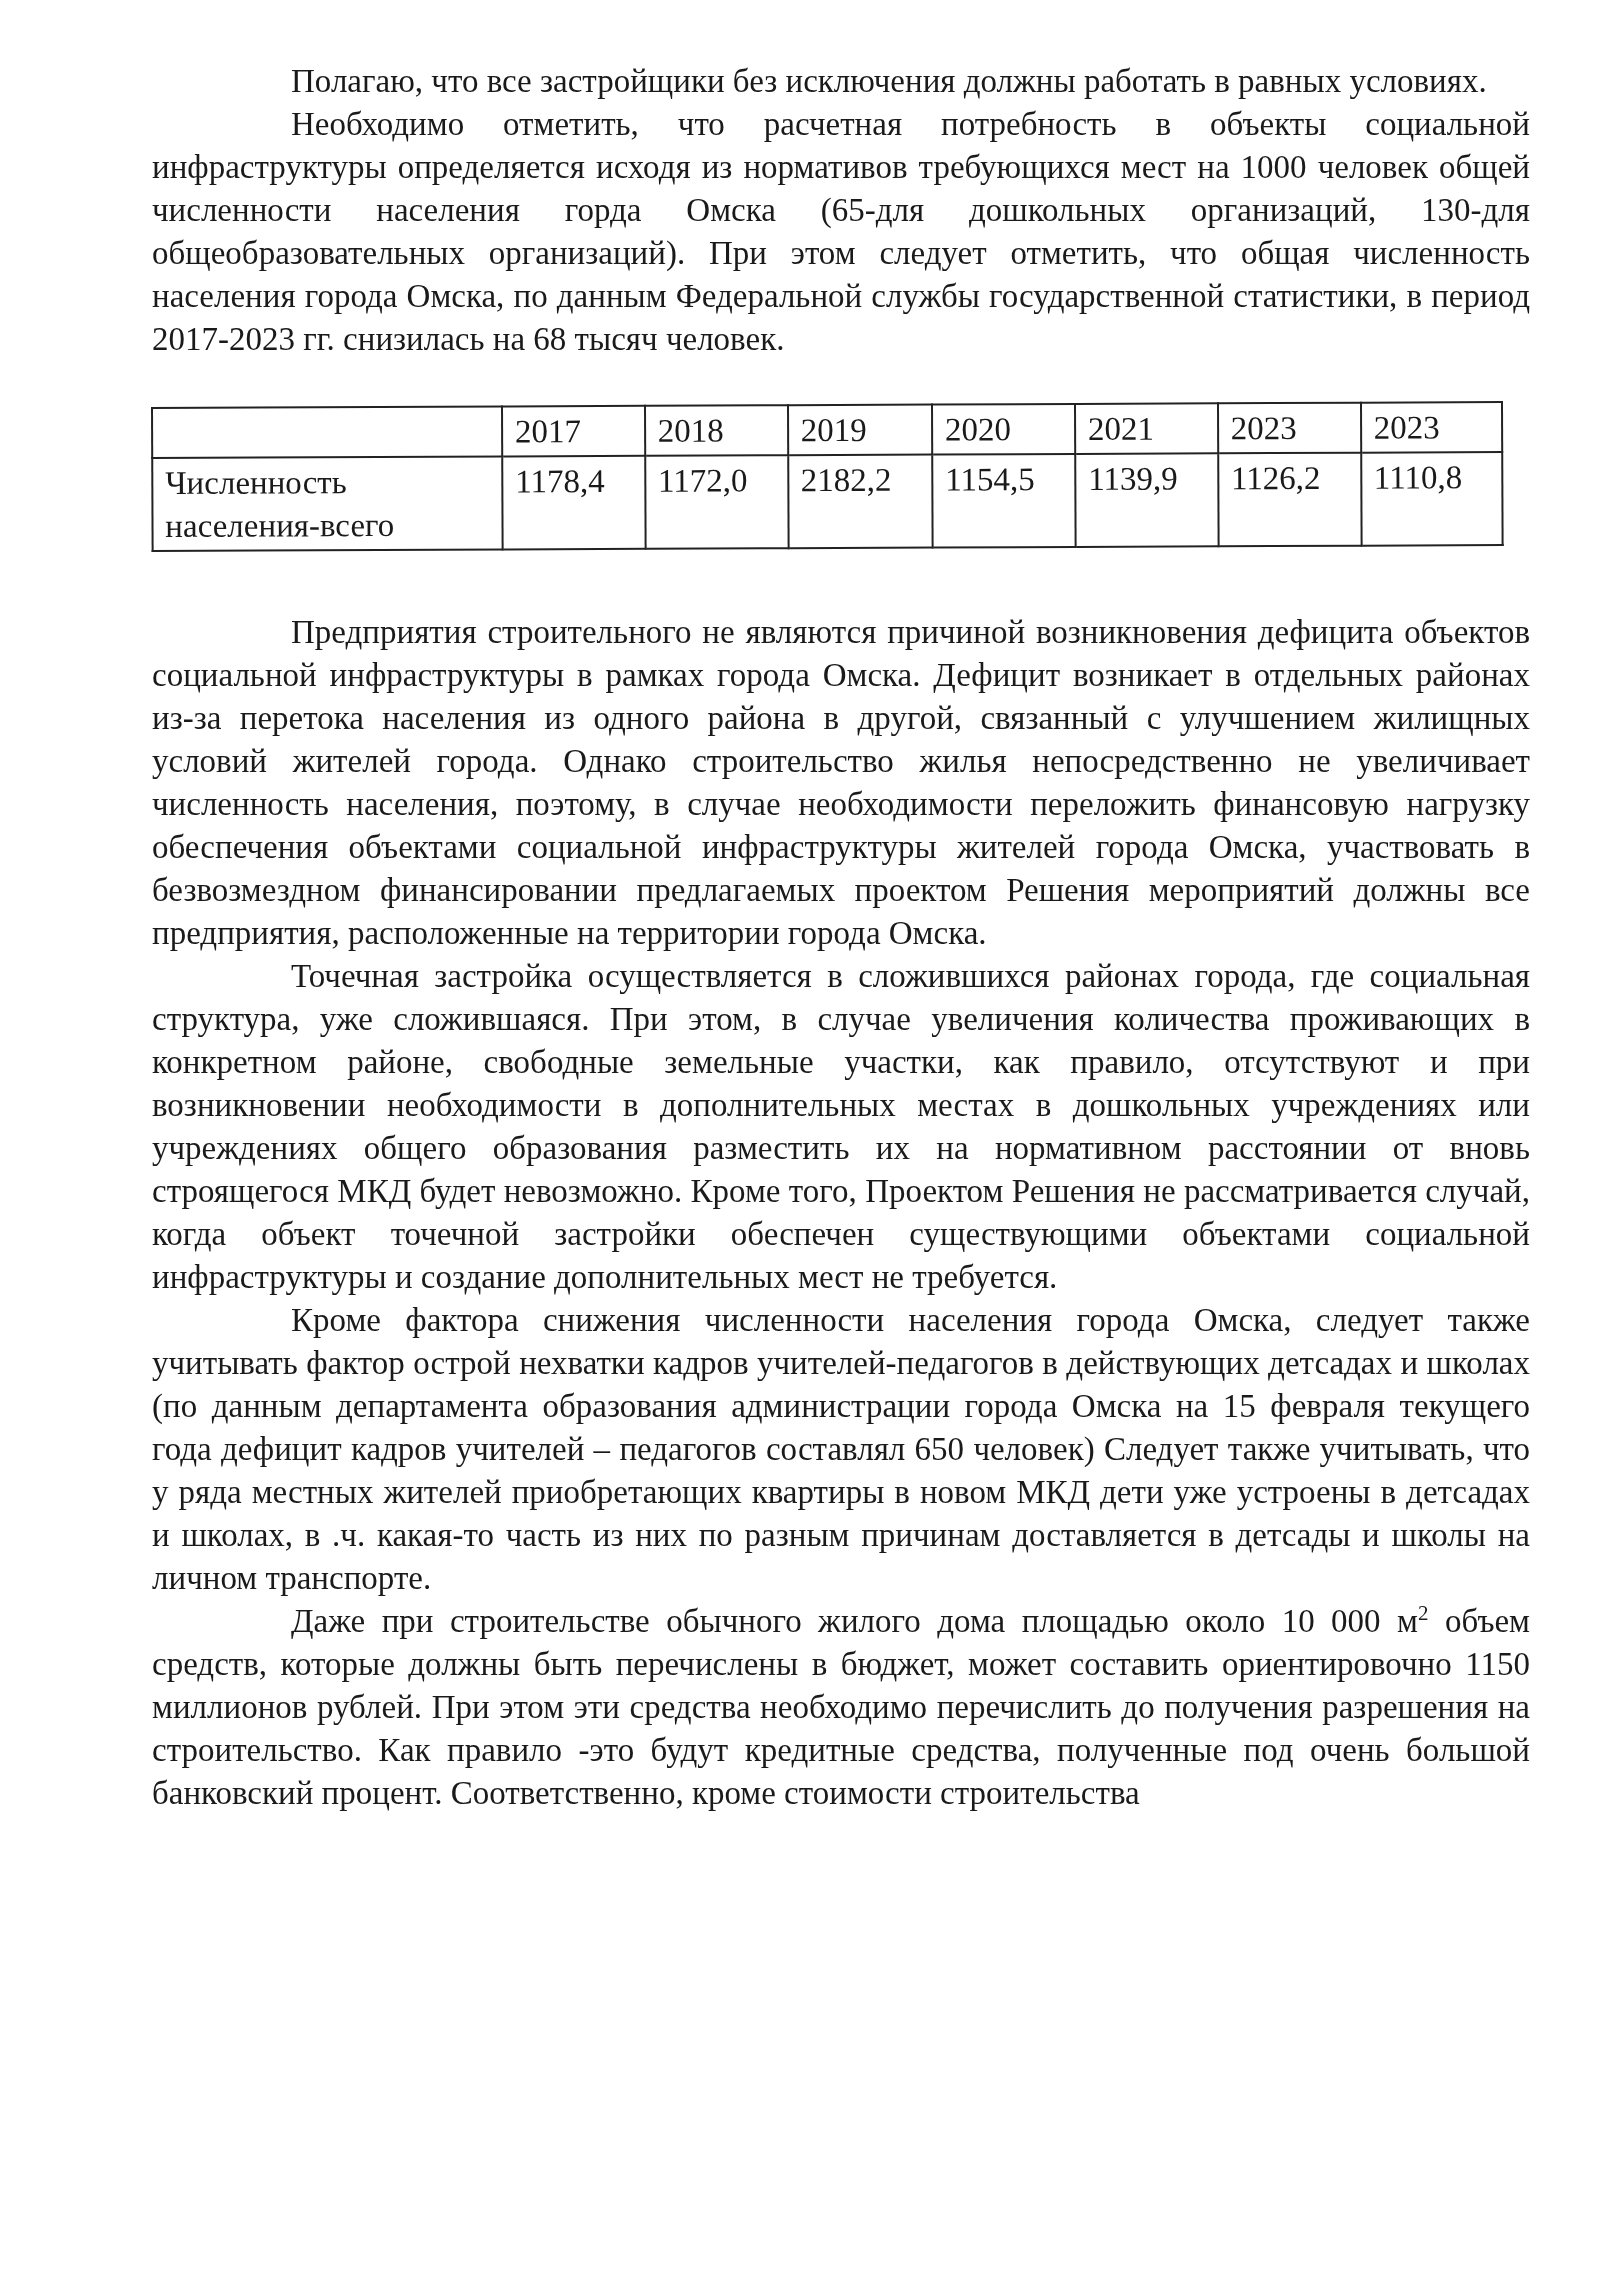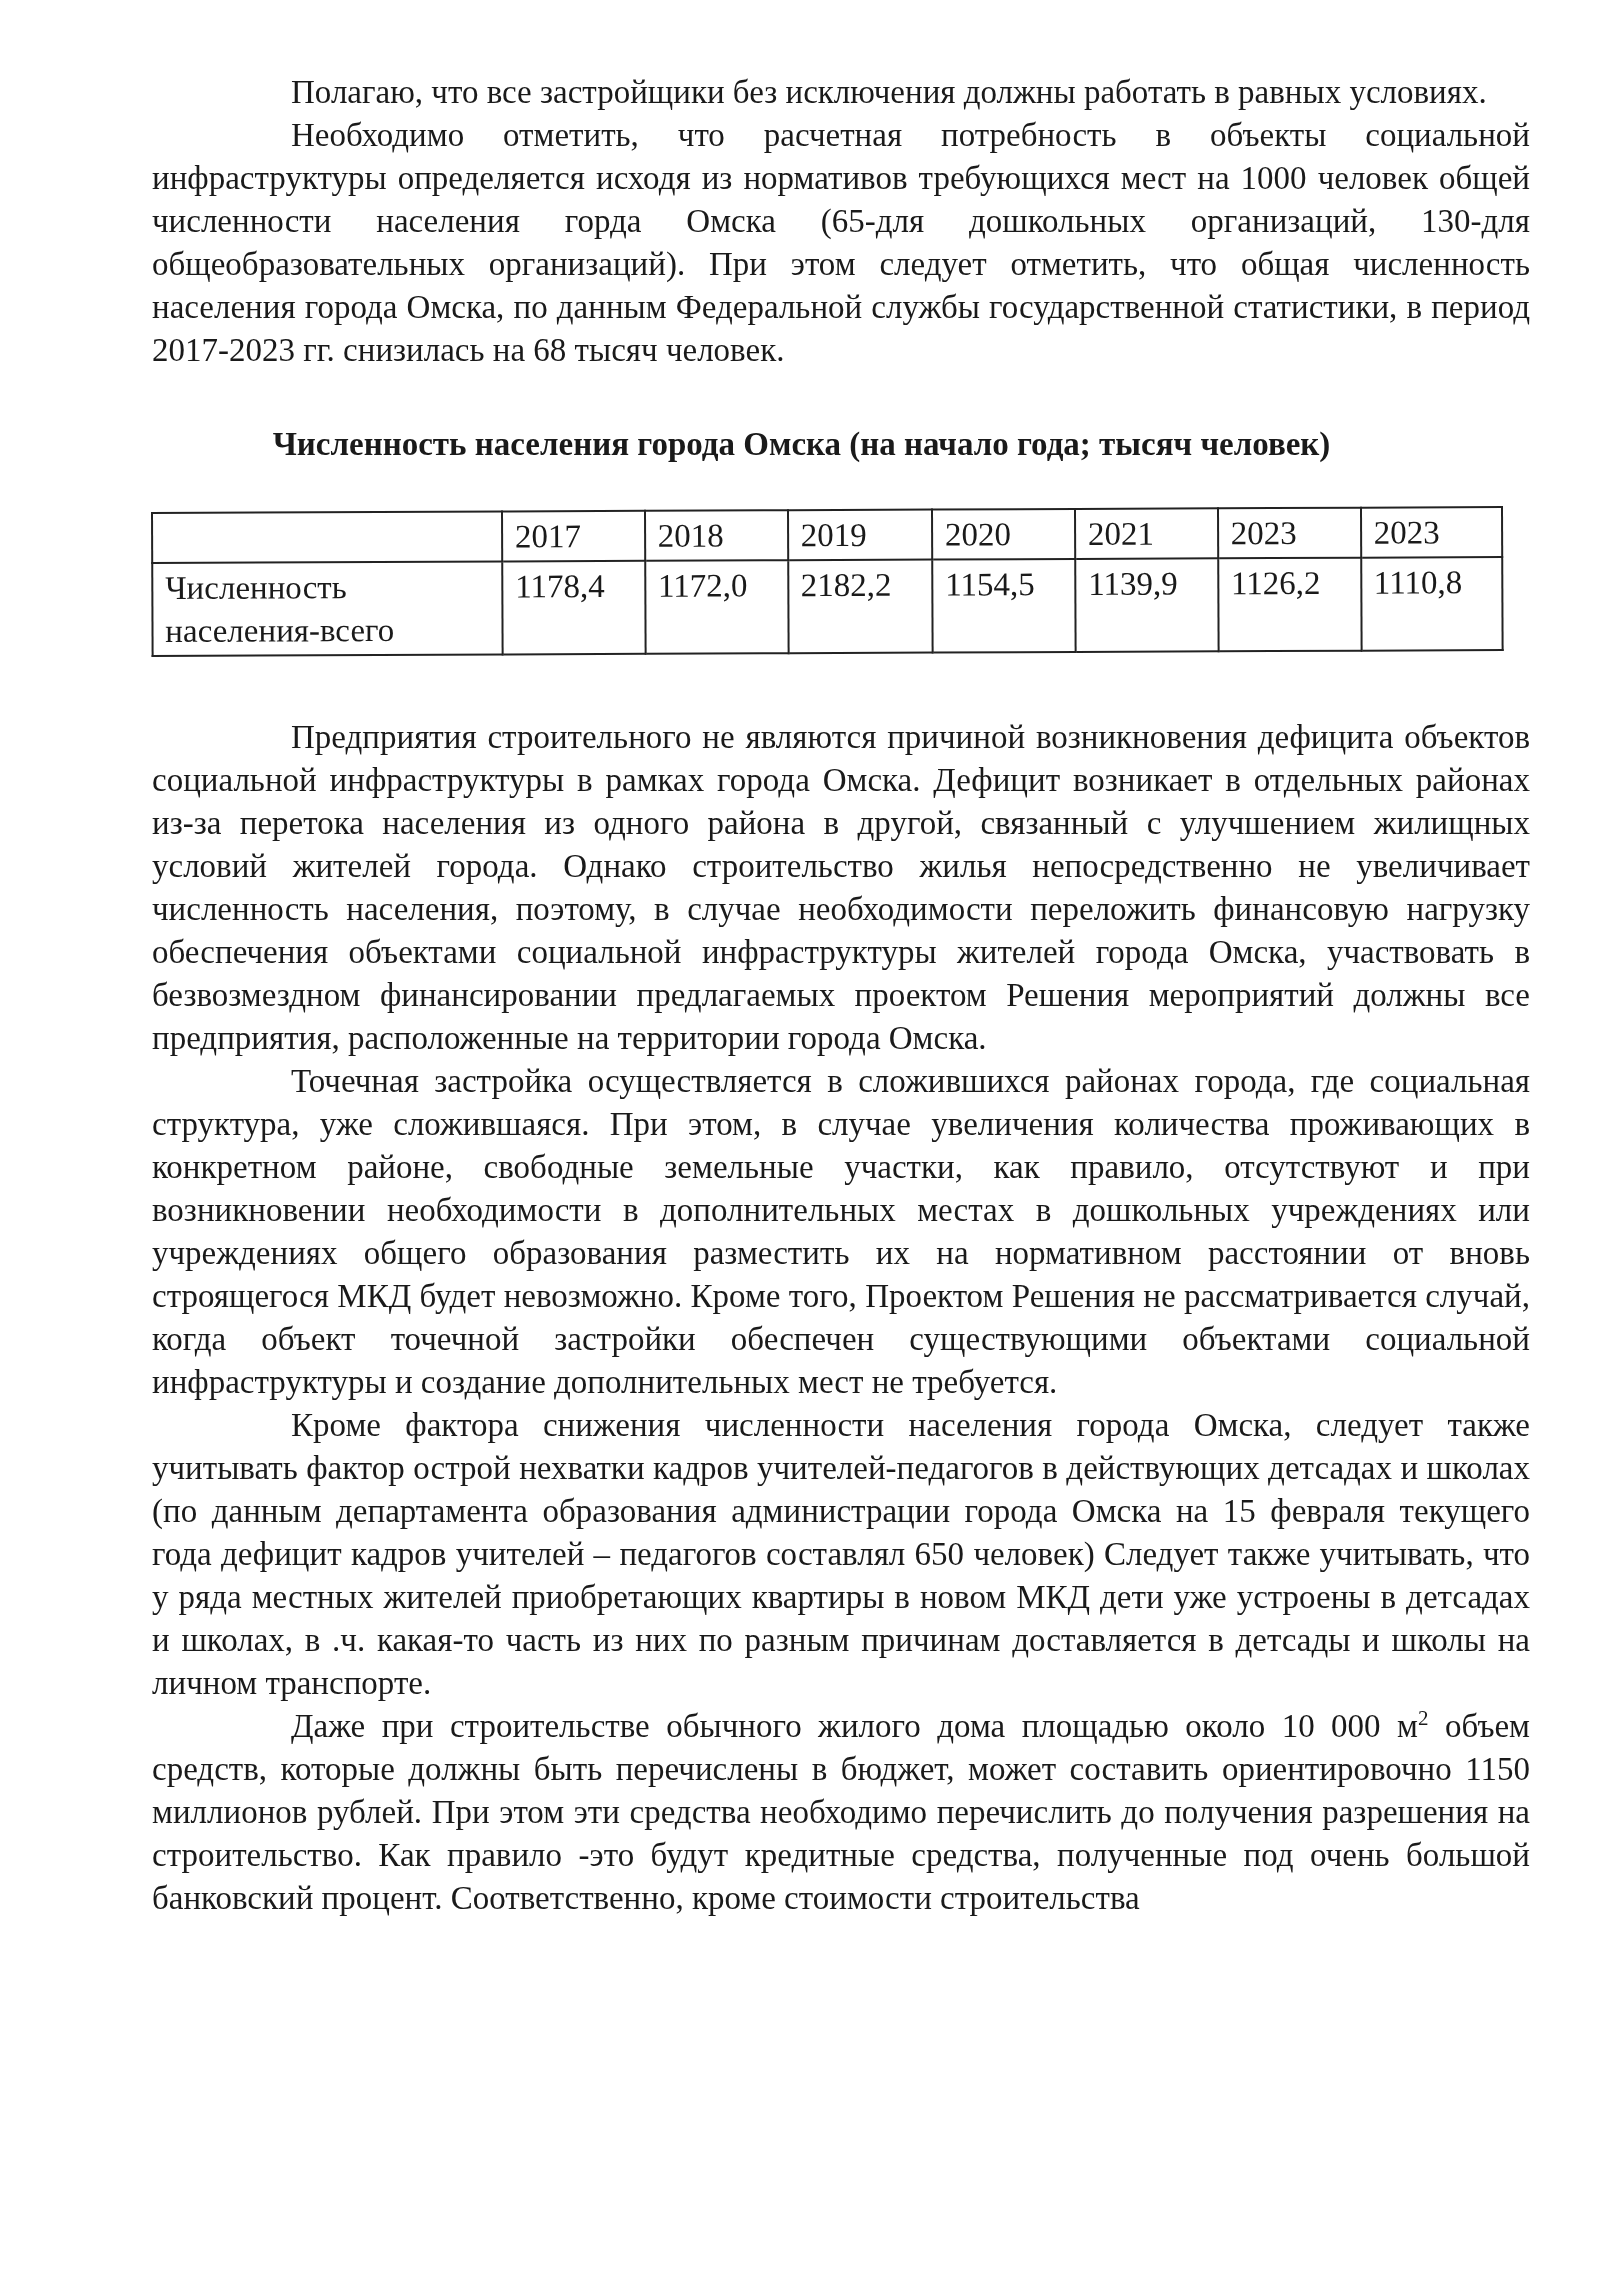--- a/index.html
+++ b/index.html
@@ -11,21 +11,21 @@
       width: 1623px;
       height: 2295px;
       position: relative;
       overflow: hidden;
       font-family: "Liberation Serif", "DejaVu Serif", serif;
       color: #1a1a1a;
     }
     .page {
       position: absolute;
       left: 152px;
-      top: 71px;
+      top: 60px;
       width: 1378px;
     }
     .p {
       font-size: 33px;
       line-height: 43px;
       text-align: justify;
       text-indent: 139px;
       margin: 0;
     }
     .table-title {
@@ -58,21 +58,20 @@
     .sup { font-size: 21px; vertical-align: super; line-height: 0; }
   </style>
 </head>
 <body>
 
 <div class="page">
 
   <p class="p">Полагаю, что все застройщики без исключения должны работать в равных условиях.</p>
   <p class="p">Необходимо отметить, что расчетная потребность в объекты социальной инфраструктуры определяется исходя из нормативов требующихся мест на 1000 человек общей численности населения горда Омска (65-для дошкольных организаций, 130-для общеобразовательных организаций). При этом следует отметить, что общая численность населения города Омска, по данным Федеральной службы государственной статистики, в период 2017-2023 гг. снизилась на 68 тысяч человек.</p>
 
-  <div class="table-title">Численность населения города Омска (на начало года; тысяч человек)</div>
 
   <table class="pop">
     <tbody>
         <tr class="head">
       <td class="label-cell"></td>
       <td>2017</td>
       <td>2018</td>
       <td>2019</td>
       <td>2020</td>
       <td>2021</td>

